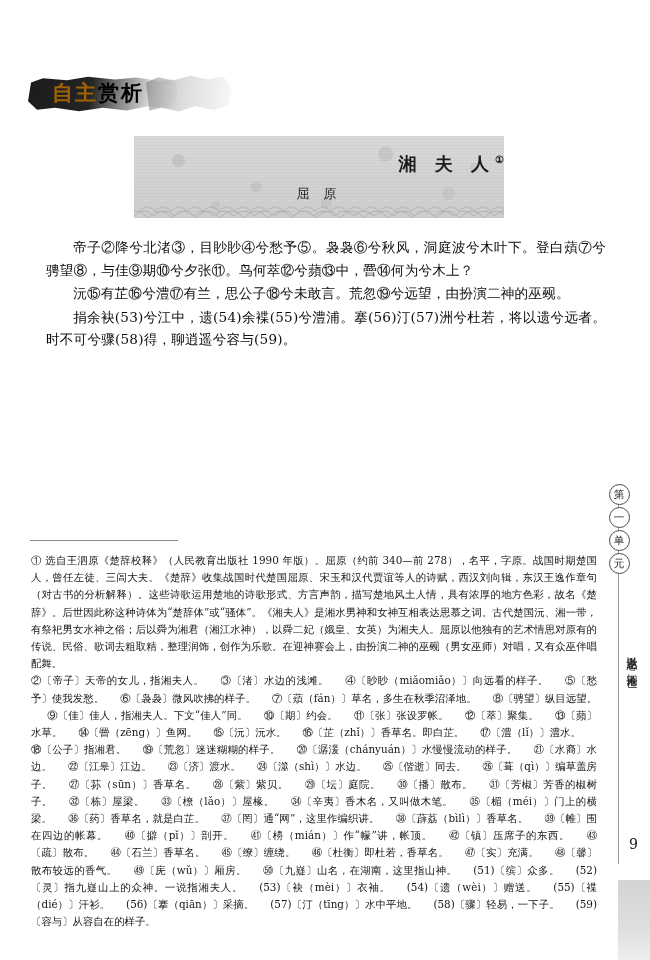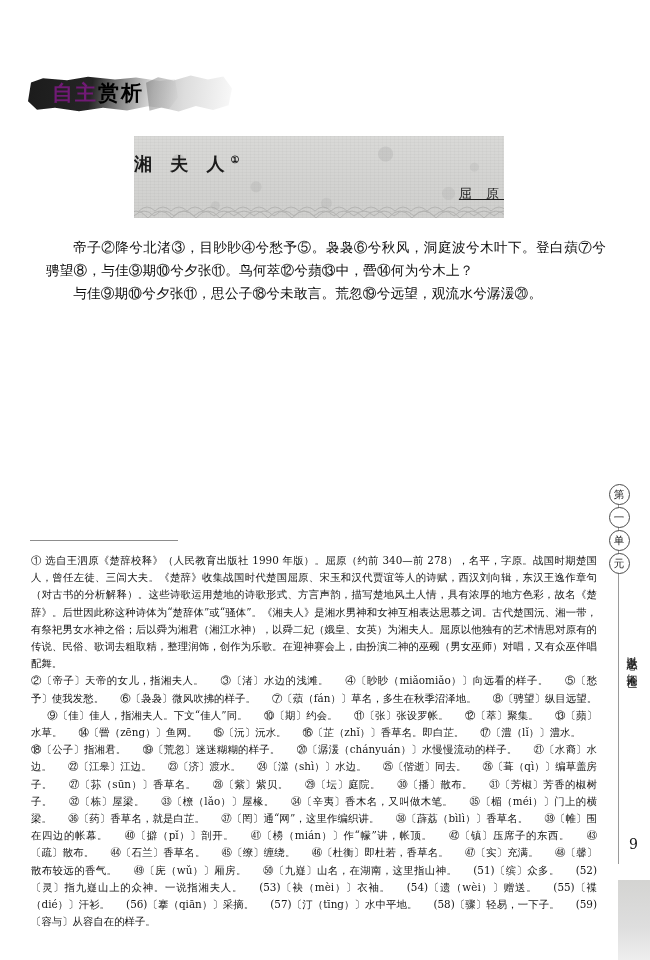--- a/index.html
+++ b/index.html
@@ -49,21 +49,21 @@
     position: absolute;
     left: 24px;
     top: 7px;
     font-family: "DejaVu Serif", "Liberation Serif", serif;
     font-size: 21px;
     font-weight: bold;
     letter-spacing: 2px;
     white-space: nowrap;
     z-index: 3;
   }
-  .banner-text .w1 { color: #701a75; }
+  .banner-text .w1 { color: #a16207; }
   .banner-text .w2 { color: #000000; }
 
   
   .title-plate {
     position: absolute;
     left: 134px;
     top: 136px;
     width: 370px;
     height: 82px;
     background:
@@ -78,40 +78,39 @@
       radial-gradient(circle at 12% 30%, rgba(120,120,120,0.18) 0 6px, transparent 7px),
       radial-gradient(circle at 33% 62%, rgba(130,130,130,0.15) 0 5px, transparent 6px),
       radial-gradient(circle at 68% 22%, rgba(125,125,125,0.16) 0 7px, transparent 8px),
       radial-gradient(circle at 85% 70%, rgba(135,135,135,0.14) 0 6px, transparent 7px),
       radial-gradient(circle at 52% 82%, rgba(128,128,128,0.12) 0 5px, transparent 6px),
       radial-gradient(circle at 22% 85%, rgba(128,128,128,0.12) 0 4px, transparent 5px),
       radial-gradient(circle at 92% 38%, rgba(128,128,128,0.12) 0 4px, transparent 5px);
   }
   .title-plate .poem-title {
     position: relative;
-    text-align: left;
+    text-align: right;
     margin-top: 16px;
     font-size: 18px;
     font-weight: bold;
     letter-spacing: 6px;
     color: #1b1b1b;
   }
   .title-plate .poem-title .sup {
     font-size: 10px;
     letter-spacing: 0;
     vertical-align: super;
   }
   .title-plate .poem-author {
     position: relative;
-    text-align: right;
+    text-align: center;
     margin-top: 9px;
     font-size: 13px;
     letter-spacing: 5px;
     color: #1b1b1b;
-    text-decoration: underline;
   }
   .wave-band {
     position: absolute;
     left: 0; right: 0; bottom: 0;
     height: 22px;
     opacity: 0.5;
   }
 
   
   .poem {
@@ -241,21 +240,22 @@
       <g fill="none" stroke="#9a9a98" stroke-width="1">
         <path d="M0 20 q10 -10 20 0 q10 -10 20 0 q10 -10 20 0 q10 -10 20 0 q10 -10 20 0 q10 -10 20 0 q10 -10 20 0 q10 -10 20 0 q10 -10 20 0 q10 -10 20 0 q10 -10 20 0 q10 -10 20 0 q10 -10 20 0 q10 -10 20 0 q10 -10 20 0 q10 -10 20 0 q10 -10 20 0 q10 -10 20 0 q10 -10 20 0"></path>
         <path d="M-10 22 q12 -14 24 0 q12 -14 24 0 q12 -14 24 0 q12 -14 24 0 q12 -14 24 0 q12 -14 24 0 q12 -14 24 0 q12 -14 24 0 q12 -14 24 0 q12 -14 24 0 q12 -14 24 0 q12 -14 24 0 q12 -14 24 0 q12 -14 24 0 q12 -14 24 0 q12 -14 24 0"></path>
         <path d="M5 15 q8 -8 16 0 q8 -8 16 0 q8 -8 16 0 q8 -8 16 0 q8 -8 16 0 q8 -8 16 0 q8 -8 16 0 q8 -8 16 0 q8 -8 16 0 q8 -8 16 0 q8 -8 16 0 q8 -8 16 0 q8 -8 16 0 q8 -8 16 0 q8 -8 16 0 q8 -8 16 0 q8 -8 16 0 q8 -8 16 0 q8 -8 16 0 q8 -8 16 0 q8 -8 16 0 q8 -8 16 0 q8 -8 16 0"></path>
       </g>
     </svg>
   </div>
 
   <div class="poem">
     <p>帝子②降兮北渚③，目眇眇④兮愁予⑤。袅袅⑥兮秋风，洞庭波兮木叶下。登白薠⑦兮骋望⑧，与佳⑨期⑩兮夕张⑪。鸟何萃⑫兮蘋⑬中，罾⑭何为兮木上？</p>
-    <p>与佳⑨期⑩兮夕张⑪，思公子⑱兮未敢言。荒忽⑲兮远望，观流水兮潺湲⑳。</p>
+    <p>沅⑮有芷⑯兮澧⑰有兰，思公子⑱兮未敢言。荒忽⑲兮远望，由扮演二神的巫觋。</p>
+    <p>捐余袂(53)兮江中，遗(54)余褋(55)兮澧浦。搴(56)汀(57)洲兮杜若，将以遗兮远者。时不可兮骤(58)得，聊逍遥兮容与(59)。</p>
   </div>
 
   <div class="note-rule"></div>
   <div class="notes">
     <p>① 选自王泗原《楚辞校释》（人民教育出版社 1990 年版）。屈原（约前 340—前 278），名平，字原。战国时期楚国人，曾任左徒、三闾大夫。《楚辞》收集战国时代楚国屈原、宋玉和汉代贾谊等人的诗赋，西汉刘向辑，东汉王逸作章句（对古书的分析解释）。这些诗歌运用楚地的诗歌形式、方言声韵，描写楚地风土人情，具有浓厚的地方色彩，故名《楚辞》。后世因此称这种诗体为“楚辞体”或“骚体”。《湘夫人》是湘水男神和女神互相表达思慕之词。古代楚国沅、湘一带，有祭祀男女水神之俗；后以舜为湘君（湘江水神），以舜二妃（娥皇、女英）为湘夫人。屈原以他独有的艺术情思对原有的传说、民俗、歌词去粗取精，整理润饰，创作为乐歌。在迎神赛会上，由扮演二神的巫觋（男女巫师）对唱，又有众巫伴唱配舞。</p>
     <p id="footnote-list"><span>②〔帝子〕天帝的女儿，指湘夫人。</span><span class="gap"></span><span>③〔渚〕水边的浅滩。</span><span class="gap"></span><span>④〔眇眇（miǎomiǎo）〕向远看的样子。</span><span class="gap"></span><span>⑤〔愁予〕使我发愁。</span><span class="gap"></span><span>⑥〔袅袅〕微风吹拂的样子。</span><span class="gap"></span><span>⑦〔薠（fán）〕草名，多生在秋季沼泽地。</span><span class="gap"></span><span>⑧〔骋望〕纵目远望。</span><span class="gap"></span><span>⑨〔佳〕佳人，指湘夫人。下文“佳人”同。</span><span class="gap"></span><span>⑩〔期〕约会。</span><span class="gap"></span><span>⑪〔张〕张设罗帐。</span><span class="gap"></span><span>⑫〔萃〕聚集。</span><span class="gap"></span><span>⑬〔蘋〕水草。</span><span class="gap"></span><span>⑭〔罾（zēng）〕鱼网。</span><span class="gap"></span><span>⑮〔沅〕沅水。</span><span class="gap"></span><span>⑯〔芷（zhǐ）〕香草名。即白芷。</span><span class="gap"></span><span>⑰〔澧（lǐ）〕澧水。</span><span class="gap"></span><span>⑱〔公子〕指湘君。</span><span class="gap"></span><span>⑲〔荒忽〕迷迷糊糊的样子。</span><span class="gap"></span><span>⑳〔潺湲（chányuán）〕水慢慢流动的样子。</span><span class="gap"></span><span>㉑〔水裔〕水边。</span><span class="gap"></span><span>㉒〔江皋〕江边。</span><span class="gap"></span><span>㉓〔济〕渡水。</span><span class="gap"></span><span>㉔〔澨（shì）〕水边。</span><span class="gap"></span><span>㉕〔偕逝〕同去。</span><span class="gap"></span><span>㉖〔葺（qì）〕编草盖房子。</span><span class="gap"></span><span>㉗〔荪（sūn）〕香草名。</span><span class="gap"></span><span>㉘〔紫〕紫贝。</span><span class="gap"></span><span>㉙〔坛〕庭院。</span><span class="gap"></span><span>㉚〔播〕散布。</span><span class="gap"></span><span>㉛〔芳椒〕芳香的椒树子。</span><span class="gap"></span><span>㉜〔栋〕屋梁。</span><span class="gap"></span><span>㉝〔橑（lǎo）〕屋椽。</span><span class="gap"></span><span>㉞〔辛夷〕香木名，又叫做木笔。</span><span class="gap"></span><span>㉟〔楣（méi）〕门上的横梁。</span><span class="gap"></span><span>㊱〔药〕香草名，就是白芷。</span><span class="gap"></span><span>㊲〔罔〕通“网”，这里作编织讲。</span><span class="gap"></span><span>㊳〔薜荔（bìlì）〕香草名。</span><span class="gap"></span><span>㊴〔帷〕围在四边的帐幕。</span><span class="gap"></span><span>㊵〔擗（pǐ）〕剖开。</span><span class="gap"></span><span>㊶〔櫋（mián）〕作“幪”讲，帐顶。</span><span class="gap"></span><span>㊷〔镇〕压席子的东西。</span><span class="gap"></span><span>㊸〔疏〕散布。</span><span class="gap"></span><span>㊹〔石兰〕香草名。</span><span class="gap"></span><span>㊺〔缭〕缠绕。</span><span class="gap"></span><span>㊻〔杜衡〕即杜若，香草名。</span><span class="gap"></span><span>㊼〔实〕充满。</span><span class="gap"></span><span>㊽〔馨〕散布较远的香气。</span><span class="gap"></span><span>㊾〔庑（wǔ）〕厢房。</span><span class="gap"></span><span>㊿〔九嶷〕山名，在湖南，这里指山神。</span><span class="gap"></span><span>(51)〔缤〕众多。</span><span class="gap"></span><span>(52)〔灵〕指九嶷山上的众神。一说指湘夫人。</span><span class="gap"></span><span>(53)〔袂（mèi）〕衣袖。</span><span class="gap"></span><span>(54)〔遗（wèi）〕赠送。</span><span class="gap"></span><span>(55)〔褋（dié）〕汗衫。</span><span class="gap"></span><span>(56)〔搴（qiān）〕采摘。</span><span class="gap"></span><span>(57)〔汀（tīng）〕水中平地。</span><span class="gap"></span><span>(58)〔骤〕轻易，一下子。</span><span class="gap"></span><span>(59)〔容与〕从容自在的样子。</span></p>
   </div>
 
   <div class="margin-rule"></div>
   <div class="unit-badges">

